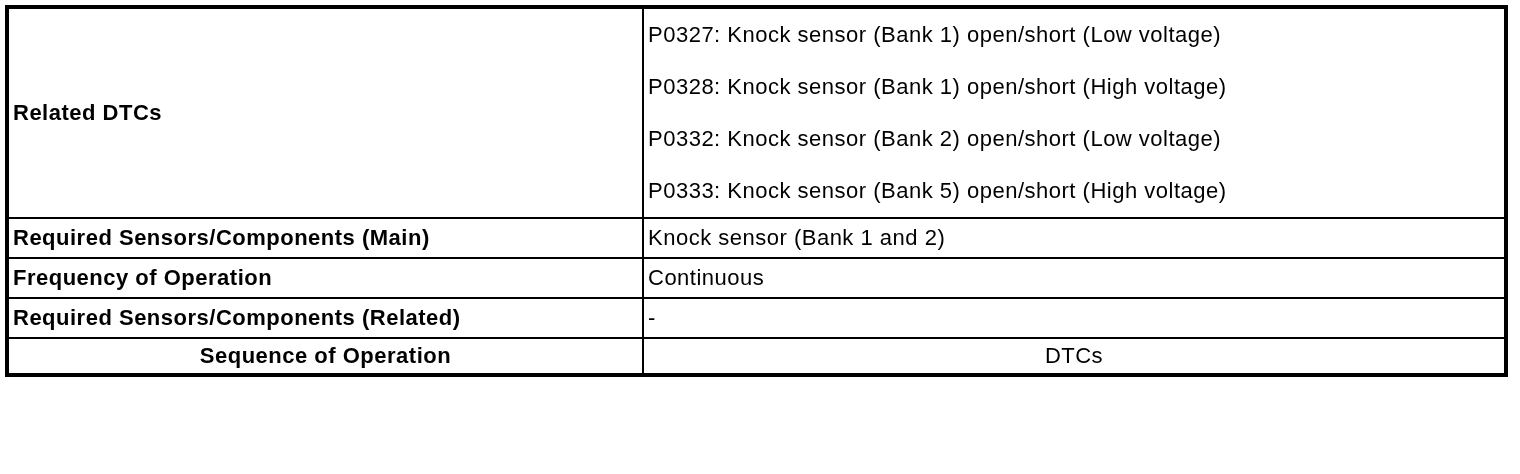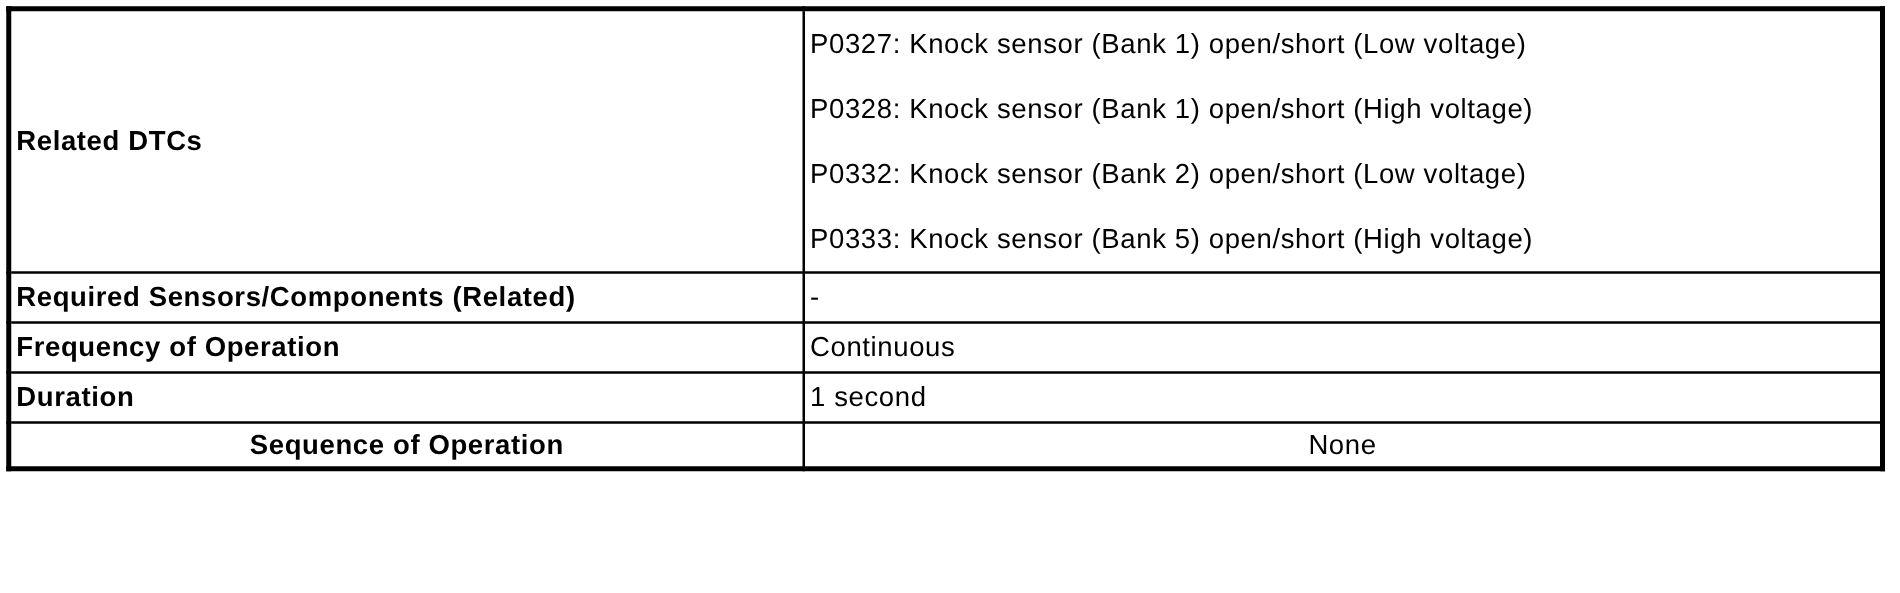--- a/index.html
+++ b/index.html
@@ -74,29 +74,29 @@
     <tr class="row-dtcs">
       <td class="label-cell">Related DTCs</td>
       <td class="value-cell dtc-value-cell">
         <div class="dtc-line">P0327: Knock sensor (Bank 1) open/short (Low voltage)</div>
         <div class="dtc-line">P0328: Knock sensor (Bank 1) open/short (High voltage)</div>
         <div class="dtc-line">P0332: Knock sensor (Bank 2) open/short (Low voltage)</div>
         <div class="dtc-line">P0333: Knock sensor (Bank 5) open/short (High voltage)</div>
       </td>
     </tr>
     <tr class="row-std">
-      <td class="label-cell">Required Sensors/Components (Related)</td>
-      <td class="value-cell">-</td>
+      <td class="label-cell">Required Sensors/Components (Main)</td>
+      <td class="value-cell">Knock sensor (Bank 1 and 2)</td>
     </tr>
     <tr class="row-std">
       <td class="label-cell">Frequency of Operation</td>
       <td class="value-cell">Continuous</td>
     </tr>
     <tr class="row-std">
-      <td class="label-cell">Duration</td>
-      <td class="value-cell">1 second</td>
+      <td class="label-cell">Required Sensors/Components (Related)</td>
+      <td class="value-cell">-</td>
     </tr>
     <tr class="row-last">
       <td class="label-cell">Sequence of Operation</td>
-      <td class="value-cell">None</td>
+      <td class="value-cell">DTCs</td>
     </tr>
   </tbody>
 </table>
 
 </body></html>

